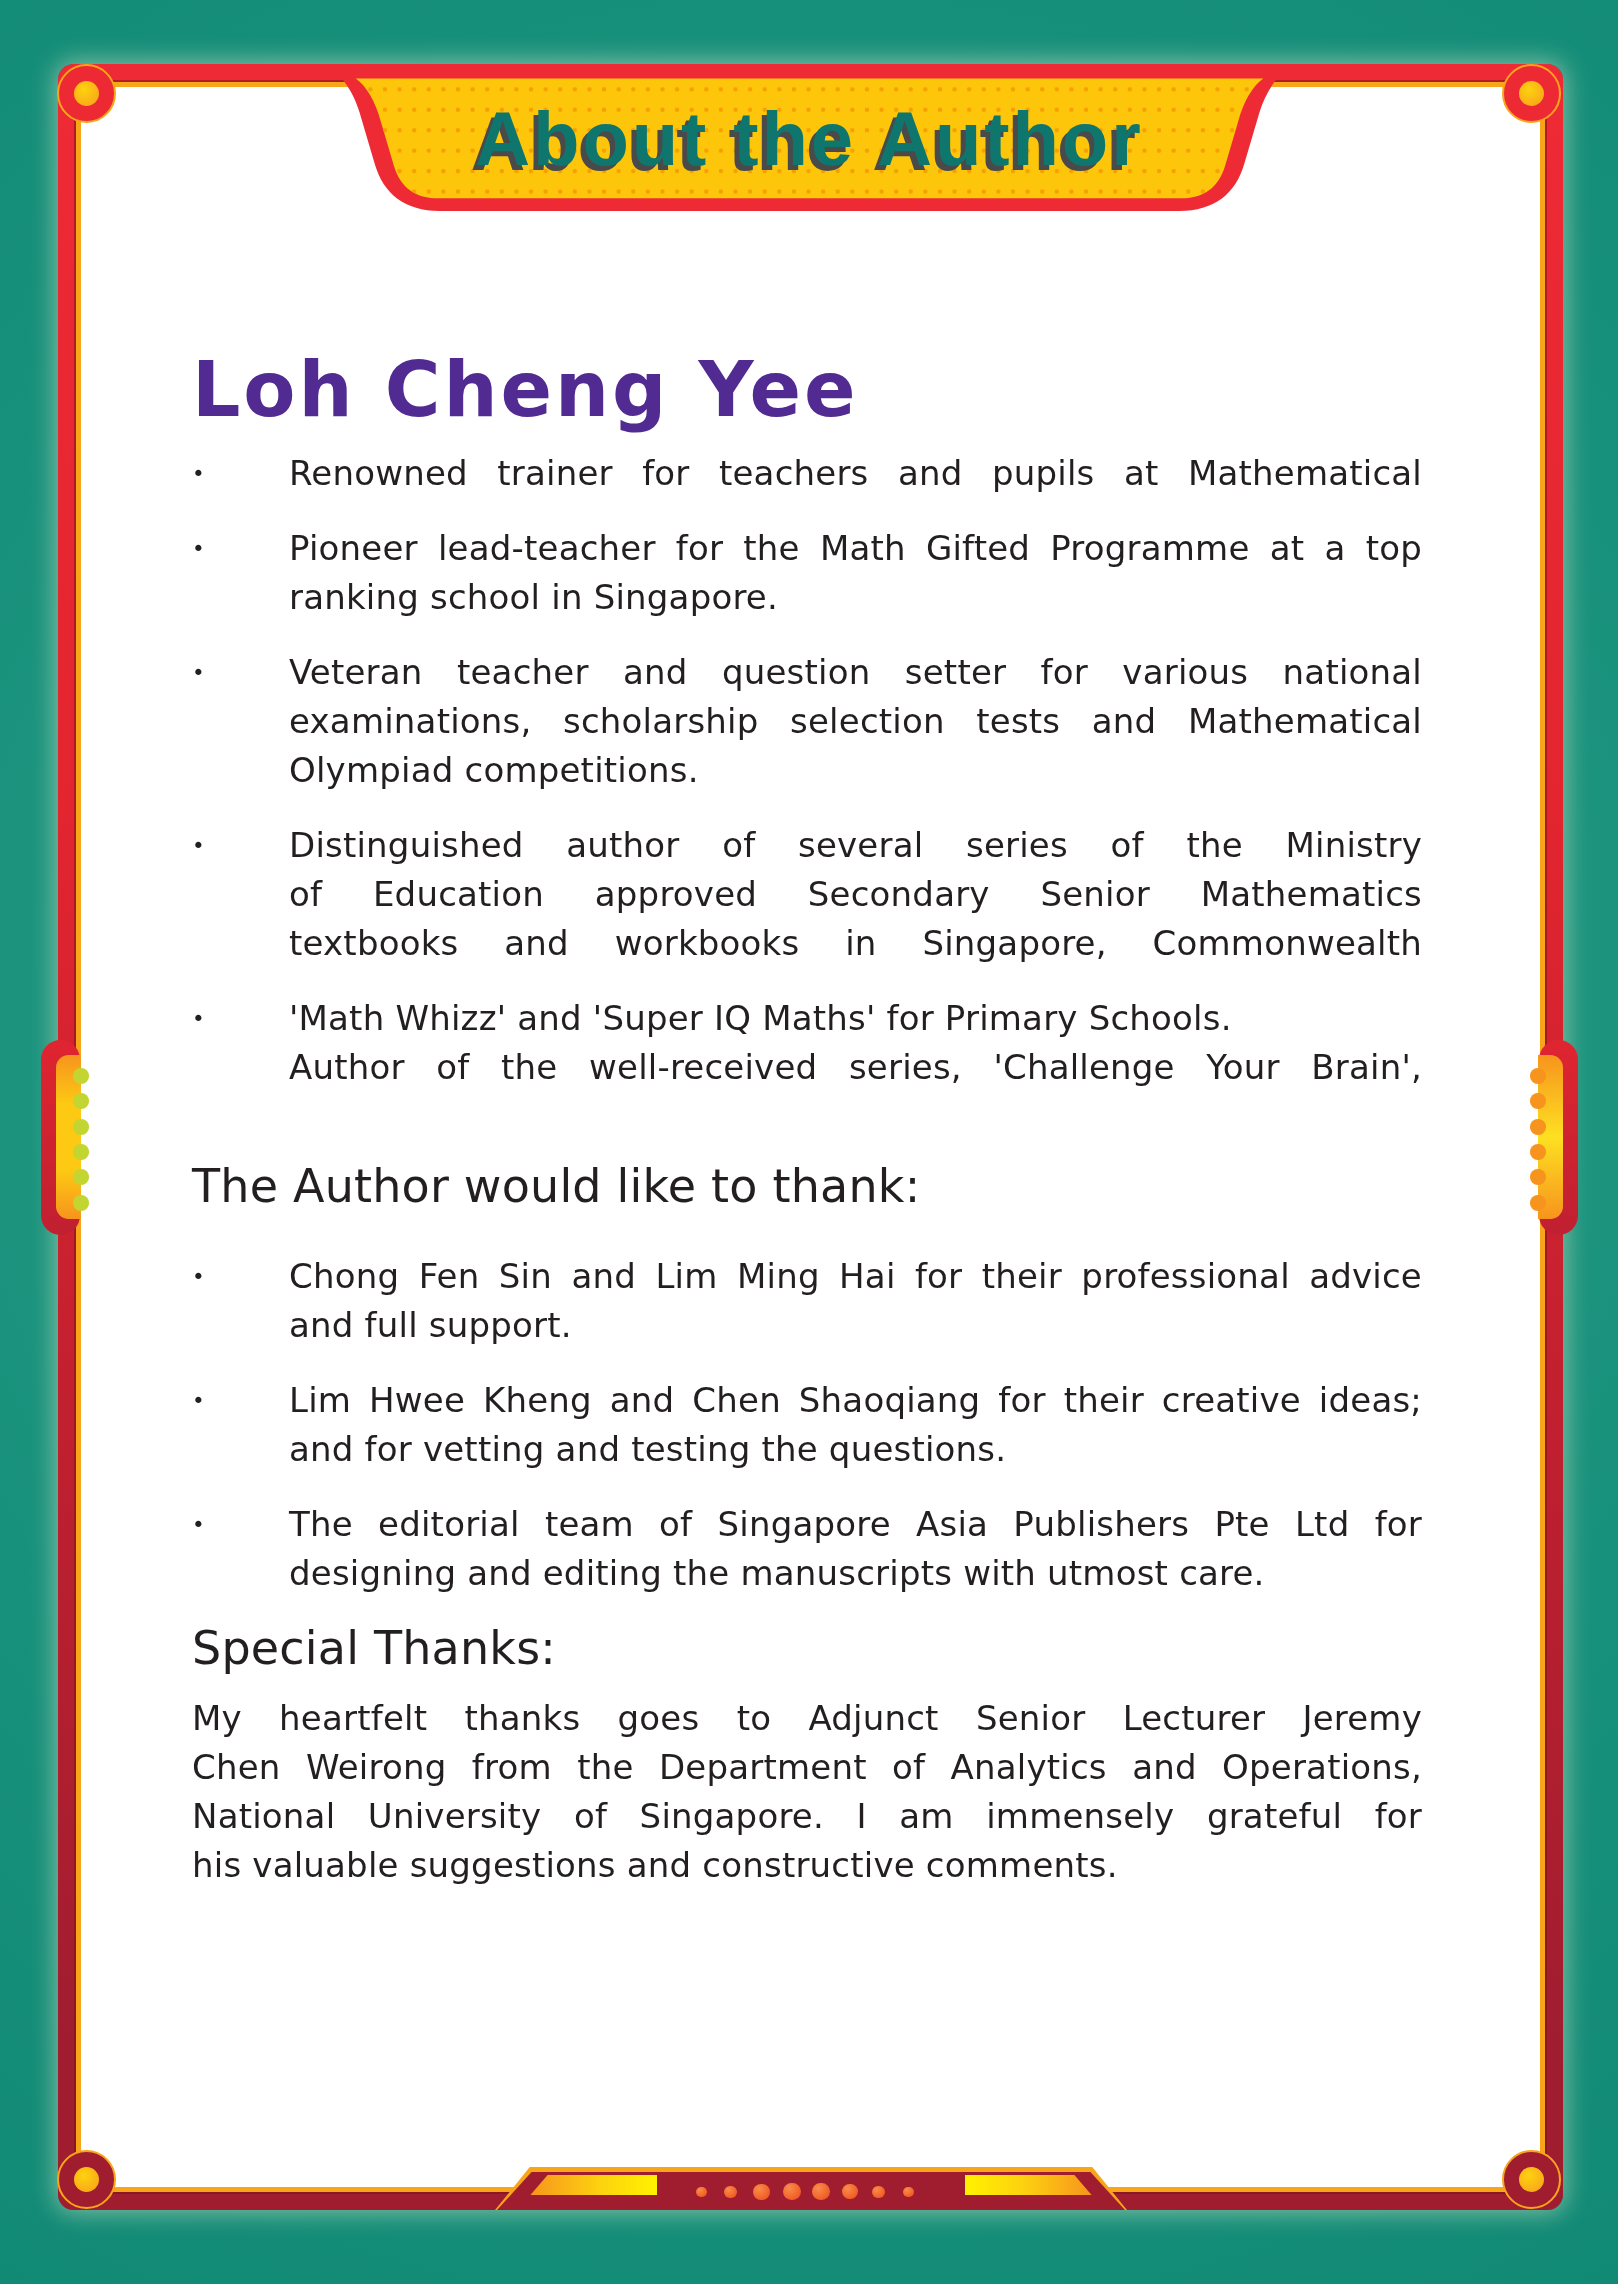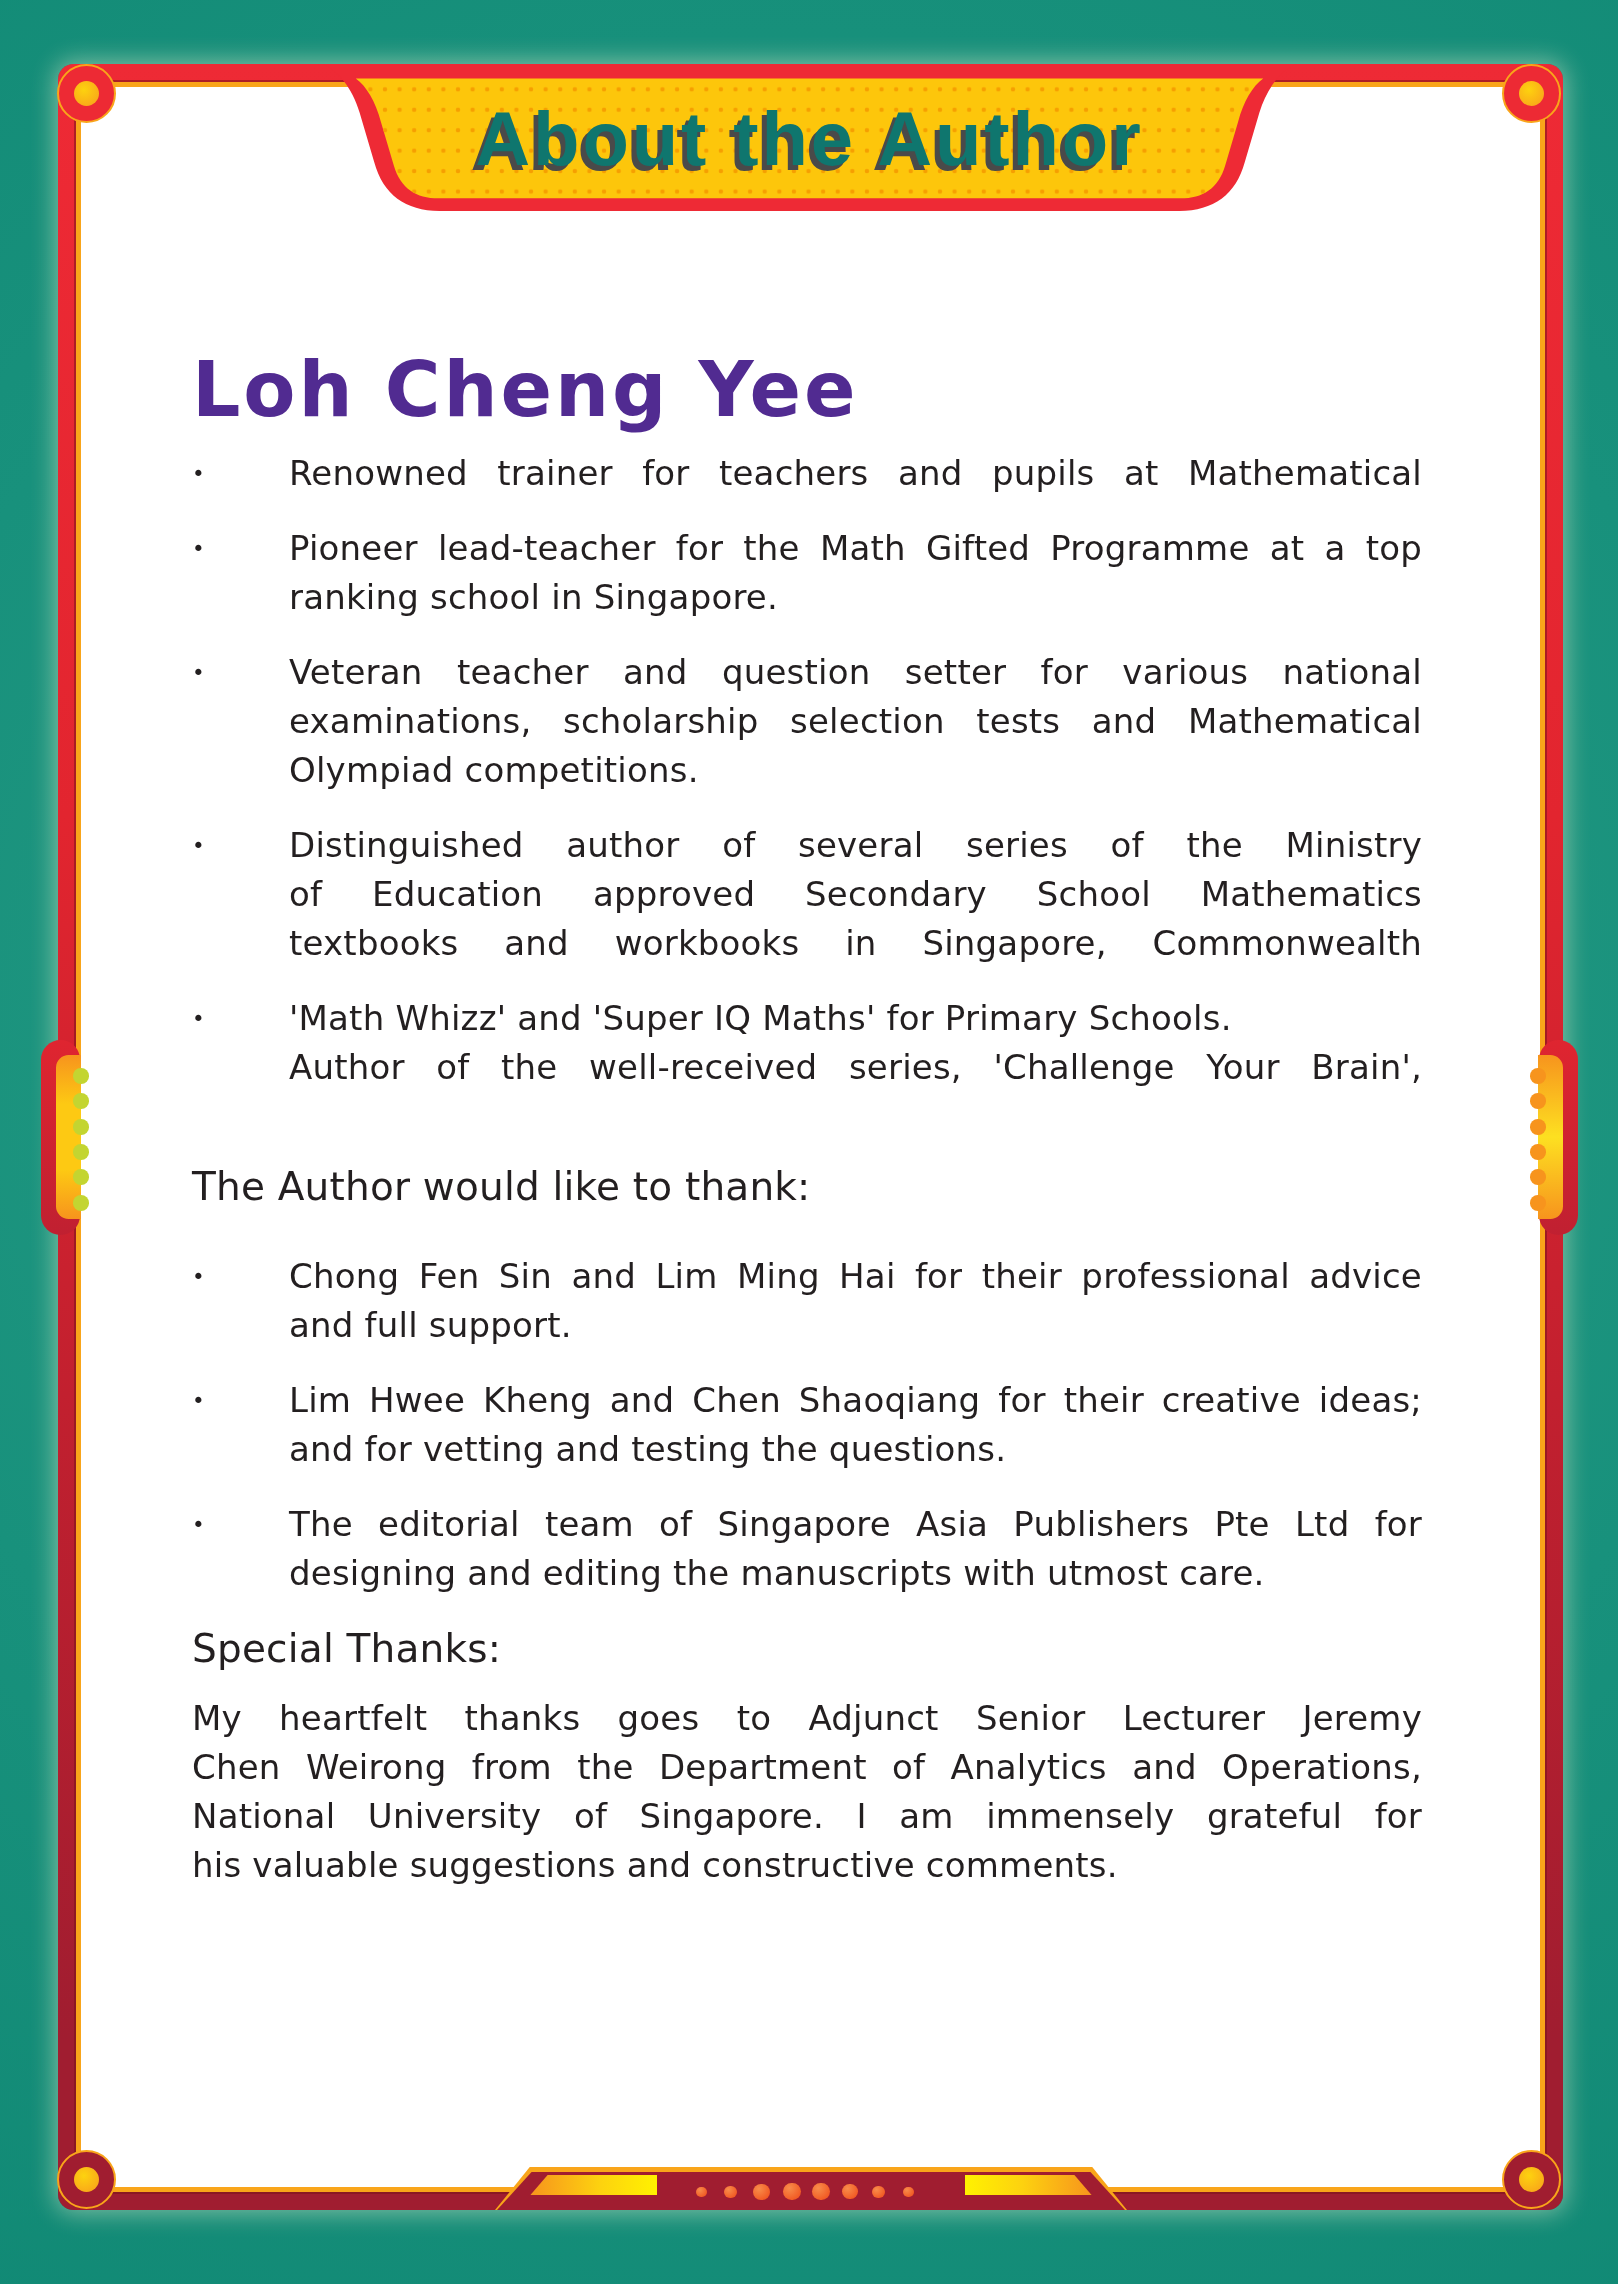--- a/index.html
+++ b/index.html
@@ -78,21 +78,21 @@
   }
   .author-name{
     margin:261px 0 17.6px 0;font-size:76px;line-height:82px;font-weight:bold;
     color:#512B91;letter-spacing:2.9px;
   }
   .body-text{font-size:34px;line-height:49px;letter-spacing:0.2px;}
   .bullet{display:flex;margin-bottom:26px;}
   .bullet .dot{flex:0 0 49px;font-size:21.5px;line-height:49px;}
   .btext{flex:1 1 auto;margin-left:48px;}
   .tline.just{text-align:justify;text-align-last:justify;}
-  .sub-heading{font-size:39px;line-height:49px;letter-spacing:0.2px;}
+  .sub-heading{font-size:46px;line-height:49px;letter-spacing:0.2px;}
   .sub-heading.thanks{margin:70px 0 41px 0;}
   .sub-heading.special{margin:23.4px 0 21.5px 0;}
   .para{font-size:34px;line-height:49px;letter-spacing:0.2px;}
 </style>
 </head>
 <body>
 
 <div class="frame">
   <div class="frame-yellow">
     <div class="frame-white"></div>
@@ -177,21 +177,21 @@
     <div class="btext">
         <div class="tline just">Veteran teacher and question setter for various national</div>
         <div class="tline just">examinations, scholarship selection tests and Mathematical</div>
         <div class="tline">Olympiad competitions.</div>
       </div>
   </div>
   <div class="bullet body-text">
     <span class="dot">•</span>
     <div class="btext">
         <div class="tline just">Distinguished author of several series of the Ministry</div>
-        <div class="tline just">of Education approved Secondary School Mathematics</div>
+        <div class="tline just">of Education approved Secondary Senior Mathematics</div>
         <div class="tline just">textbooks and workbooks in Singapore, Commonwealth</div>
       </div>
   </div>
   <div class="bullet body-text">
     <span class="dot">•</span>
     <div class="btext">
         <div class="tline">'Math Whizz' and 'Super IQ Maths' for Primary Schools.</div>
         <div class="tline just">Author of the well-received series, 'Challenge Your Brain',</div>
       </div>
   </div>

